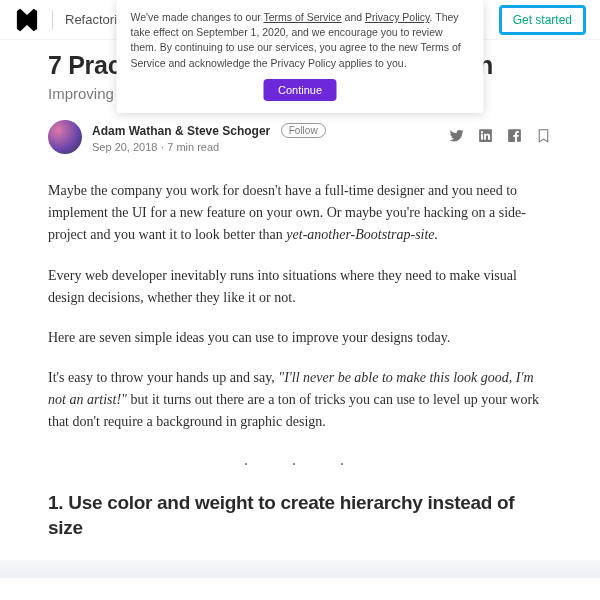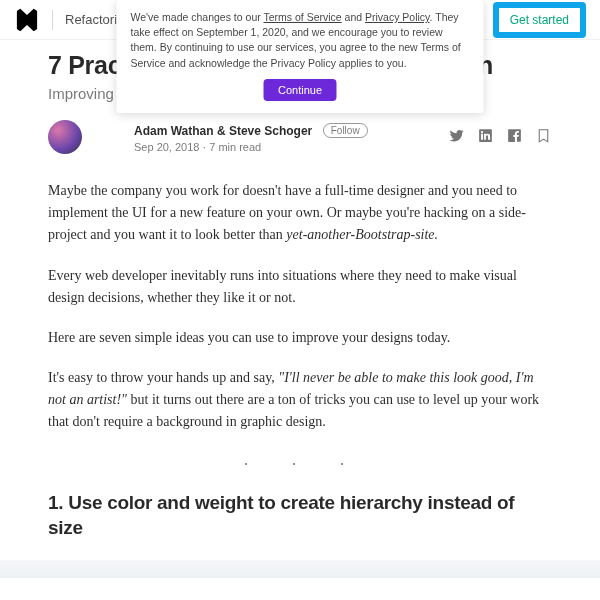--- a/index.html
+++ b/index.html
@@ -23,21 +23,21 @@
     background: #fff;
     border-bottom: 1px solid rgba(0,0,0,0.05);
     z-index: 5;
   }
   .logo { width: 26px; height: 26px; display: flex; align-items: center; justify-content: center; }
   .logo svg { width: 26px; height: 26px; fill: #000; }
   .divider { width: 1px; height: 20px; background: rgba(0,0,0,0.15); margin: 0 12px; }
   .pub-name { font-size: 13px; color: rgba(0,0,0,0.7); font-family: -apple-system, sans-serif; }
   .get-started {
     margin-left: auto;
-    border: 6px solid #0ea5e9;
+    border: 3px solid #0ea5e9;
     color: #03a87c;
     font-size: 12px;
     padding: 5px 11px;
     border-radius: 4px;
     background: transparent;
     font-family: -apple-system, sans-serif;
   }
   
   .banner {
     position: absolute;
@@ -82,21 +82,20 @@
   .subtitle {
     font-family: -apple-system, sans-serif;
     font-size: 15px;
     color: rgba(0,0,0,0.54);
     margin-bottom: 18px;
   }
   .byline {
     display: flex;
     align-items: center;
     margin-bottom: 26px;
-    gap: 42px;
   }
   .avatar {
     width: 34px; height: 34px; border-radius: 50%;
     background: radial-gradient(circle at 30% 30%, #d7a, #64a 60%, #333);
     flex-shrink: 0;
   }
   .byline-text { margin-left: 10px; font-family: -apple-system, sans-serif; }
   .authors { font-size: 12px; color: rgba(0,0,0,0.84); font-weight: 600; display: inline; }
   .follow {
     display: inline-block;

